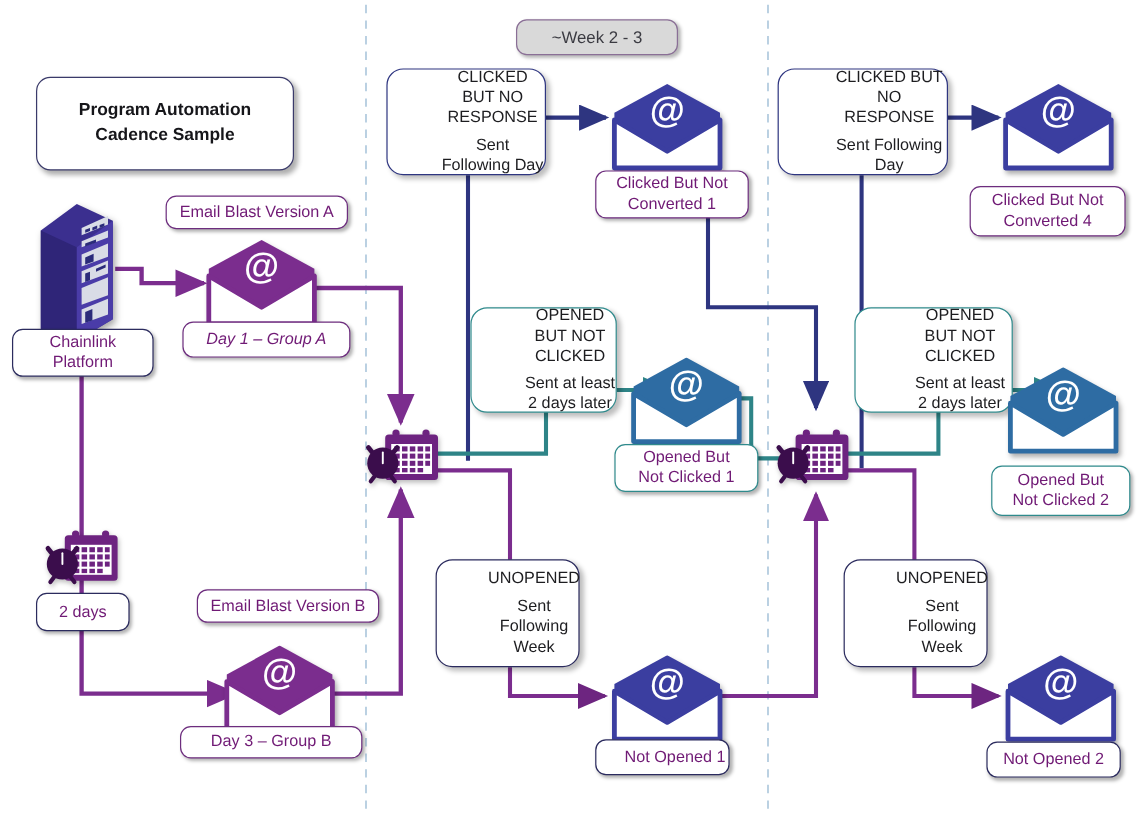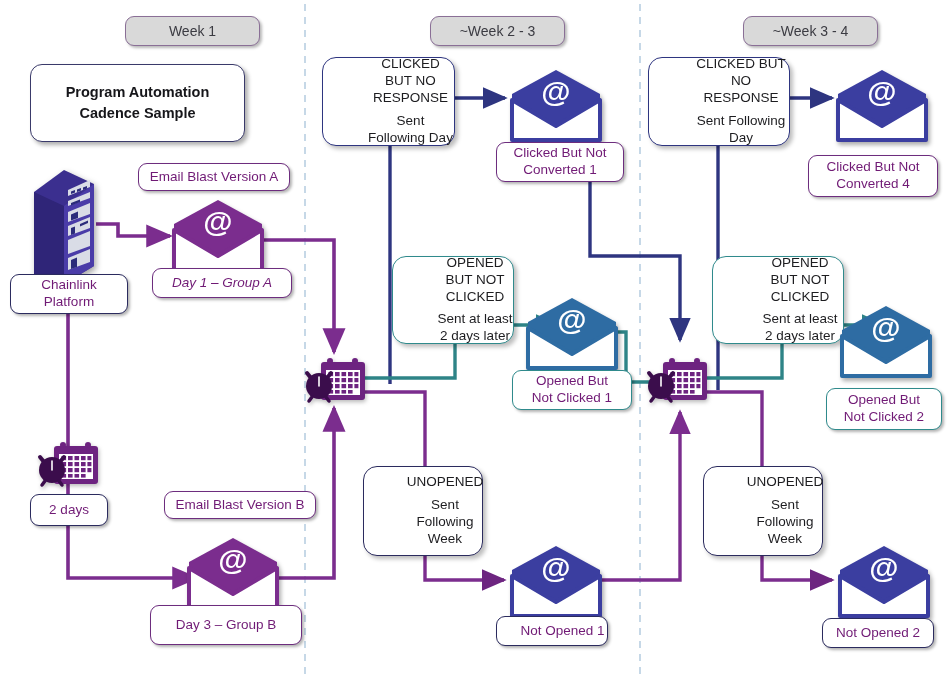--- a/index.html
+++ b/index.html
@@ -157,28 +157,22 @@
     <path d="M718,146 L718,390" fill="none" stroke="#2e3580" stroke-width="3.4"></path>
     <path d="M790,98 L832,98" fill="none" stroke="#2e3580" stroke-width="3.4" marker-end="url(#ah-navy)"></path>
 
     <path d="M782,320 L782,378 L706,378" fill="none" stroke="#2e8487" stroke-width="3.4"></path>
     <path d="M842,325 L884,325" fill="none" stroke="#2e8487" stroke-width="3.4" marker-end="url(#ah-teal)"></path>
 
     <path d="M706,392 L762,392 L762,470" fill="none" stroke="#7b2d8e" stroke-width="3.4"></path>
     <path d="M762,556 L762,580 L832,580" fill="none" stroke="#7b2d8e" stroke-width="3.4" marker-end="url(#ah-purpled)"></path>
   </svg>
 
-  <div class="weekbar" style="left:125px;top:16px;width:135px;height:30px;">
-    <span>Week 1</span>
-  </div>
   <div class="weekbar" style="left:430px;top:16px;width:135px;height:30px;">
     <span>~Week 2 - 3</span>
-  </div>
-  <div class="weekbar" style="left:743px;top:16px;width:135px;height:30px;">
-    <span>~Week 3 - 4</span>
   </div>
 
   <div class="titlebox" style="left:30px;top:64px;width:215px;height:78px;">
     <span>Program Automation</span>
     <span>Cadence  Sample</span>
   </div>
 
   <div class="server" style="left:28px;top:162px;">
     <svg viewBox="0 0 72 128">
       <polygon points="6,30 36,8 66,22 66,104 36,122 6,112" fill="#3b2f8f"></polygon>
@@ -263,21 +257,21 @@
   <div class="rbox b-purple caption" style="left:164px;top:491px;width:152px;height:28px;">
     <span>Email Blast Version B</span>
   </div>
   <div class="env" style="left:185px;top:538px;">
     <svg viewBox="0 0 96 74">
       <polygon points="4,24 48,0 92,24 92,70 4,70" fill="#7b2d8e"></polygon>
       <polygon points="4,70 4,30 48,56 92,30 92,70" fill="#ffffff" stroke="#7b2d8e" stroke-width="4" stroke-linejoin="round"></polygon>
       <text x="48" y="32" font-family="'Liberation Sans',sans-serif" font-size="30" font-weight="bold" fill="#ffffff" text-anchor="middle">@</text>
     </svg>
   </div>
-  <div class="rbox b-purple caption" style="left:150px;top:605px;width:152px;height:40px;">
+  <div class="rbox b-purple caption" style="left:150px;top:605px;width:152px;height:27px;">
     <span>Day 3 – Group B</span>
   </div>
 
   <div class="cal" style="left:303px;top:356px;">
     <svg viewBox="0 0 66 50">
       <rect x="18" y="6" width="44" height="38" rx="3" fill="#6d2380"></rect>
       <rect x="23" y="14" width="34" height="25" fill="#ffffff"></rect>
       <g fill="#6d2380">
         <rect x="25.5" y="16" width="4.6" height="4.2"></rect>
           <rect x="32" y="16" width="4.6" height="4.2"></rect>

